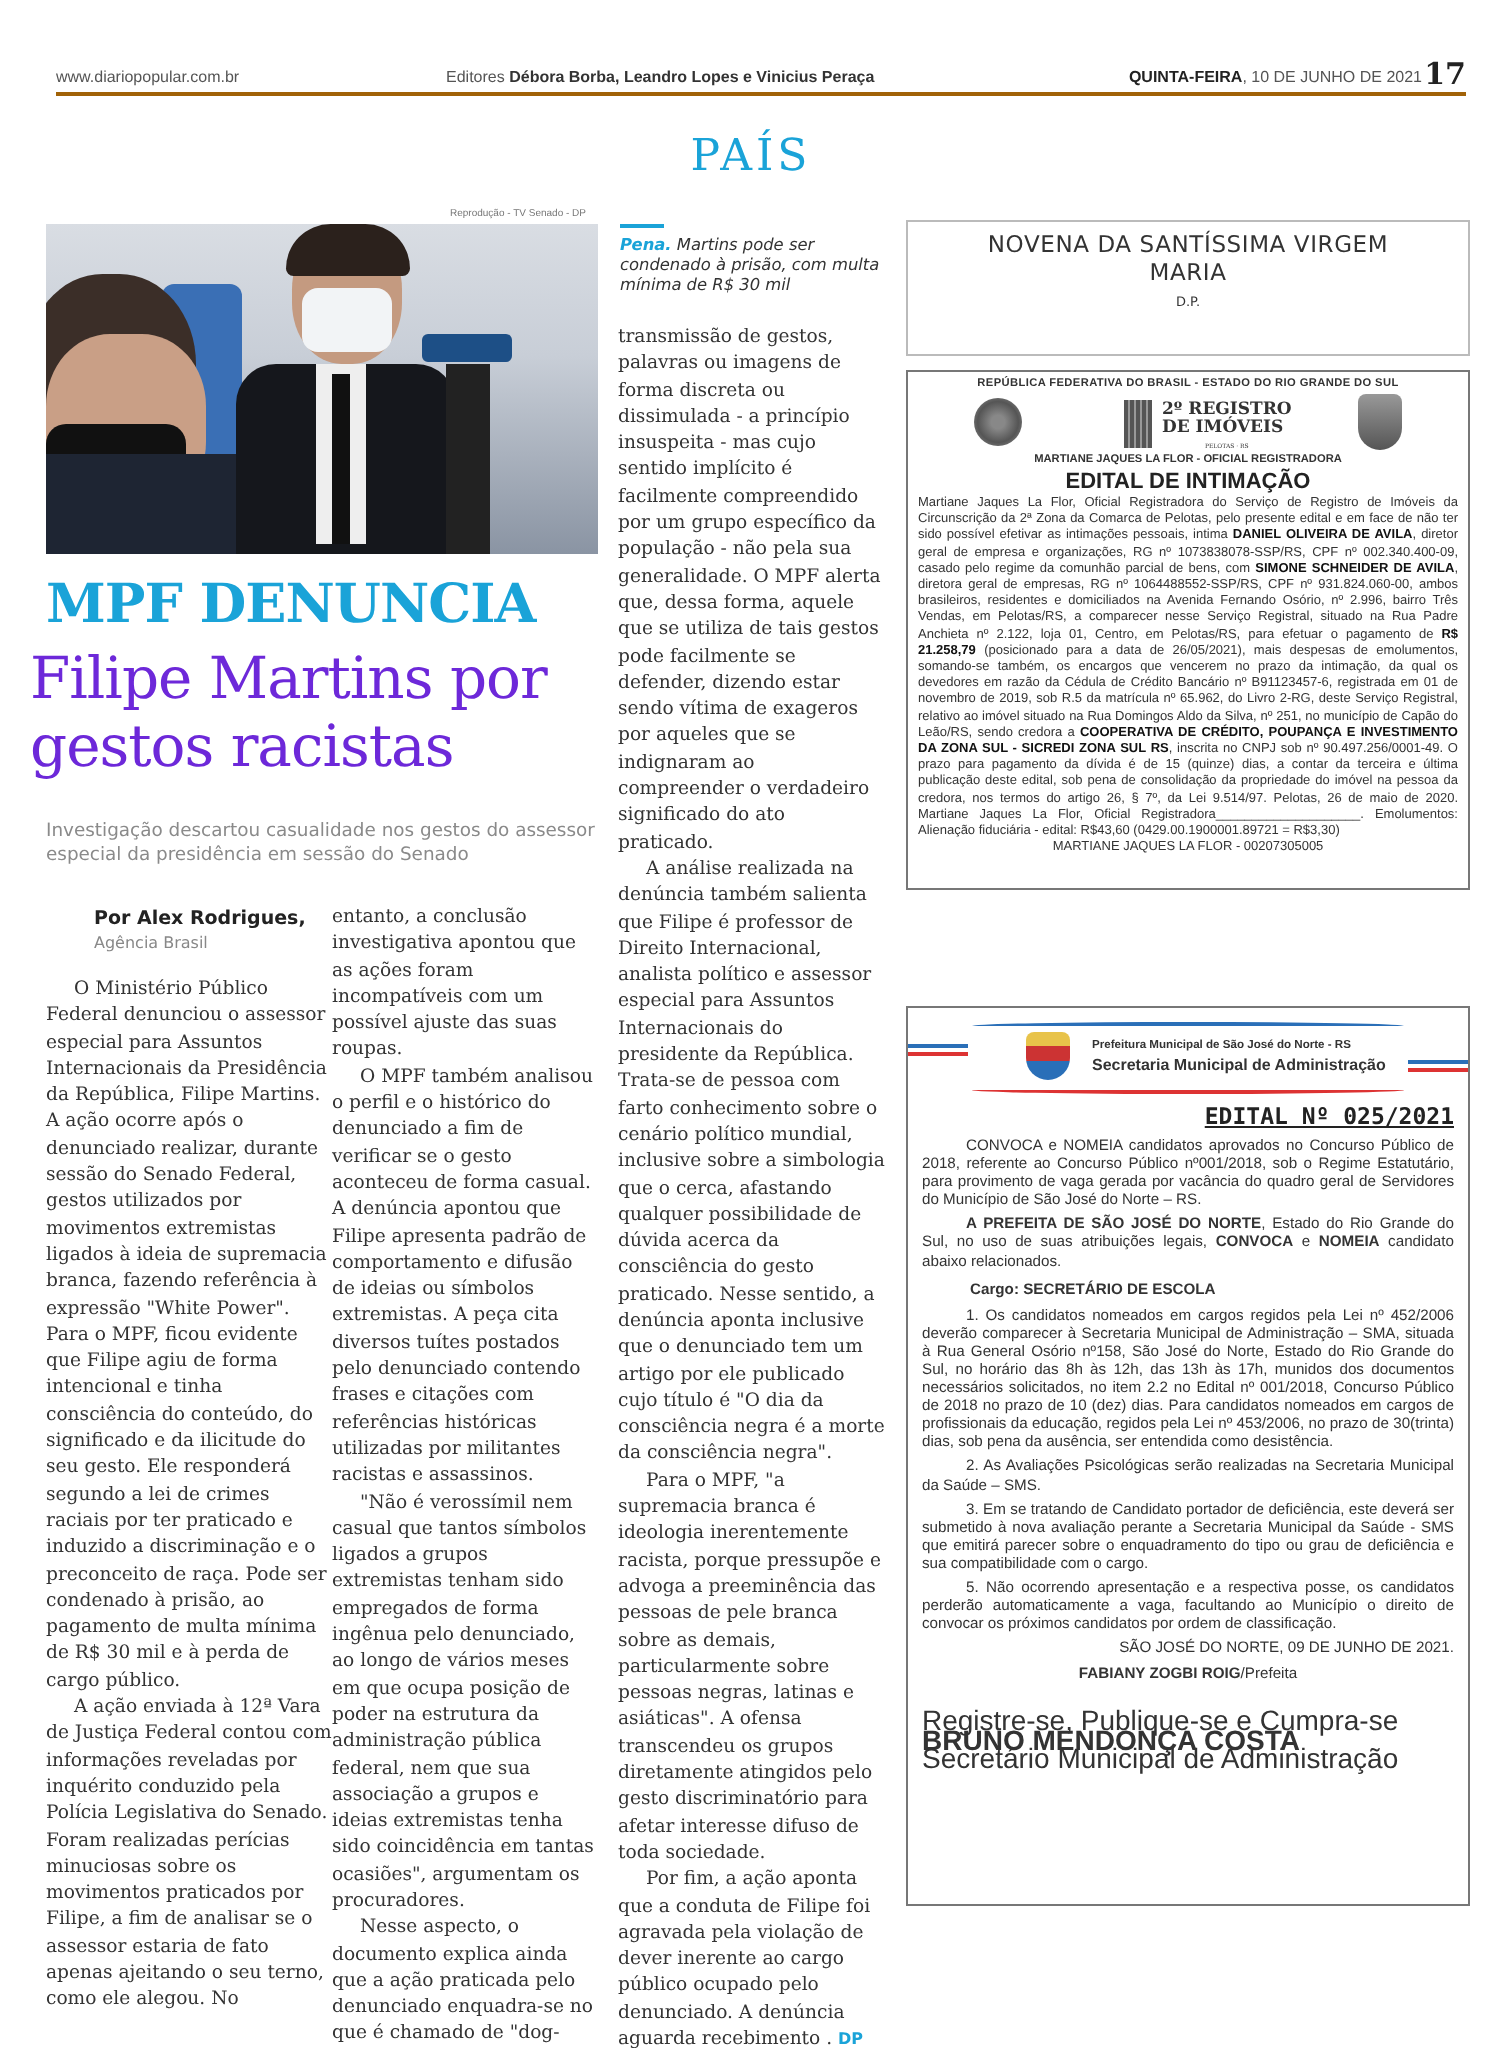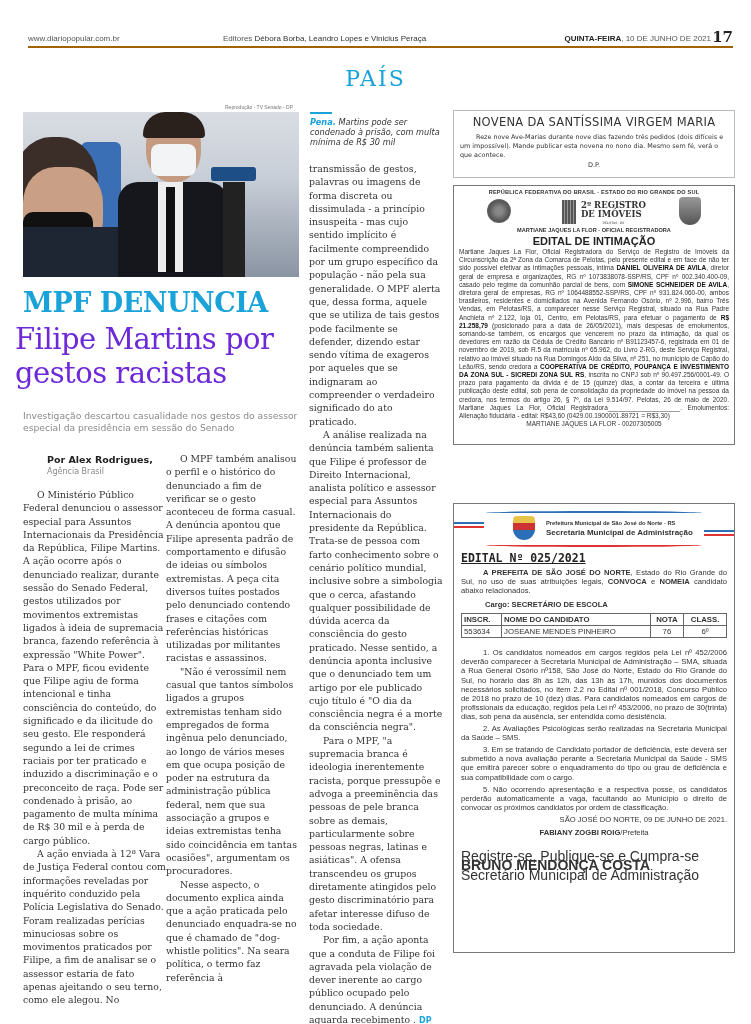--- a/index.html
+++ b/index.html
@@ -2,21 +2,21 @@
 <html><head>
 <meta charset="utf-8">
 <style>
   * { box-sizing: border-box; margin: 0; padding: 0; }
   html, body { width: 751px; height: 1024px; background: #fff; overflow: hidden; }
   body { position: relative; font-family: "DejaVu Serif", serif; color: #222; }
 
   .topbar { position: absolute; left: 18px; right: 18px; top: 30px; height: 18px; border-bottom: 2px solid #a16207; font-family: "Liberation Sans", sans-serif; font-size: 8px; color: #555; margin-left: 10px; }
   .topbar .site { position: absolute; left: 0; top: 4px; }
   .topbar .editors { position: absolute; left: 195px; top: 4px; }
-  .topbar .editors b { color: #333; font-weight: normal; }
+  .topbar .editors b { color: #333; font-weight: bold; }
   .topbar .date { position: absolute; right: 22px; top: 4px; }
   .topbar .date b { color: #222; font-weight: bold; }
   .topbar .pageno { position: absolute; right: 0; top: -2px; font-family: "DejaVu Serif", serif; font-weight: bold; font-size: 15px; color: #222; }
 
   .section { position: absolute; left: 0; width: 751px; top: 66px; text-align: center; font-family: "DejaVu Serif", serif; font-size: 22px; letter-spacing: 2px; color: #1aa3d8; }
 
   .photo-credit { position: absolute; left: 225px; top: 104px; font-family: "Liberation Sans", sans-serif; font-size: 5px; color: #777; }
   .photo { position: absolute; left: 23px; top: 112px; width: 276px; height: 165px; background: linear-gradient(180deg,#d9dde3 0%, #c8ced7 40%, #8a94a3 100%); overflow: hidden; }
   .photo .p1-head { position: absolute; left: -10px; top: 25px; width: 85px; height: 100px; border-radius: 45%; background: #3b2e28; }
   .photo .p1-face { position: absolute; left: 0; top: 55px; width: 80px; height: 90px; border-radius: 40%; background: #c99f86; }
@@ -46,21 +46,21 @@
 
   .col { position: absolute; font-family: "DejaVu Serif", serif; font-size: 9.3px; line-height: 13.3px; color: #333; }
   .col p { text-indent: 14px; text-align: left; }
   .col1 { left: 23px; top: 488px; width: 143px; }
   .col2 { left: 166px; top: 452px; width: 134px; }
   .col3 { left: 309px; top: 162px; width: 134px; }
   .col2 p.cont, .col3 p.cont { text-indent: 0; }
   .dp { color: #1aa3d8; font-family: "DejaVu Sans", sans-serif; font-weight: bold; font-size: 8px; }
 
   
-  .ad-novena { position: absolute; left: 453px; top: 110px; width: 282px; height: 68px; border: 1px solid #bbb; padding: 4px 6px; font-family: "DejaVu Sans", sans-serif; color: #333; }
+  .ad-novena { position: absolute; left: 453px; top: 110px; width: 282px; height: 68px; border: 1px solid #bbb; padding: 4px 20px; font-family: "DejaVu Sans", sans-serif; color: #333; }
   .ad-novena .title { text-align: center; font-size: 11.5px; letter-spacing: 0.3px; margin-bottom: 4px; }
   .ad-novena .body { font-size: 6.4px; line-height: 9px; text-indent: 16px; }
   .ad-novena .sig { text-align: center; font-size: 6.5px; margin-top: 1px; }
 
   .ad-edital { position: absolute; left: 453px; top: 185px; width: 282px; height: 260px; border: 1px solid #777; padding: 3px 5px; font-family: "Liberation Sans", sans-serif; color: #333; }
   .ad-edital .rep { text-align: center; font-weight: bold; font-size: 5.6px; letter-spacing: 0.2px; }
   .ad-edital .logos { position: relative; height: 30px; margin-top: 2px; }
   .ad-edital .coat1 { position: absolute; left: 28px; top: 2px; width: 24px; height: 24px; border-radius: 50%; background: radial-gradient(circle,#888 20%,#555 60%,#999 100%); }
   .ad-edital .coat2 { position: absolute; right: 28px; top: 0; width: 22px; height: 28px; border-radius: 4px 4px 11px 11px; background: linear-gradient(#999,#555); }
   .ad-edital .bldg { position: absolute; left: 103px; top: 3px; width: 14px; height: 24px; background: repeating-linear-gradient(90deg,#555 0 2px,#999 2px 3px); }
@@ -74,21 +74,21 @@
 
   .ad-pref { position: absolute; left: 453px; top: 503px; width: 282px; height: 450px; border: 1px solid #777; padding: 4px 7px; font-family: "Liberation Sans", sans-serif; color: #333; }
   .ad-pref .banner { position: relative; height: 40px; }
   .ad-pref .stripe-l { position: absolute; left: -7px; top: 14px; width: 30px; height: 6px; background: linear-gradient(#2a6fb8 0 33%, #fff 33% 66%, #d33 66%); }
   .ad-pref .stripe-r { position: absolute; right: -7px; top: 22px; width: 30px; height: 6px; background: linear-gradient(#2a6fb8 0 33%, #fff 33% 66%, #d33 66%); }
   .ad-pref .arc-top { position: absolute; left: 25px; right: 25px; top: 3px; height: 4px; border-top: 2px solid #2a6fb8; border-radius: 50% 50% 0 0; }
   .ad-pref .arc-bot { position: absolute; left: 25px; right: 25px; bottom: 1px; height: 4px; border-bottom: 2px solid #d33; border-radius: 0 0 50% 50%; }
   .ad-pref .crest { position: absolute; left: 52px; top: 8px; width: 22px; height: 24px; border-radius: 4px 4px 11px 11px; background: linear-gradient(#e8c34a 0 30%, #c33 30% 60%, #2a6fb8 60%); }
   .ad-pref .pname { position: absolute; left: 85px; top: 12px; font-size: 5.8px; font-weight: bold; }
   .ad-pref .sname { position: absolute; left: 85px; top: 20px; font-size: 8px; font-weight: bold; }
-  .ad-pref .etitle { text-align: left; font-family: "DejaVu Sans Mono", monospace; font-weight: bold; font-size: 11.5px; text-decoration: underline; margin: 3px 0 3px; color: #222; }
+  .ad-pref .etitle { text-align: right; font-family: "DejaVu Sans Mono", monospace; font-weight: bold; font-size: 11.5px; text-decoration: underline; margin: 3px 0 3px; color: #222; }
   .ad-pref p { font-size: 7.6px; line-height: 9.1px; text-align: justify; text-indent: 22px; margin-bottom: 3px; }
   .ad-pref .cargo { font-weight: bold; font-size: 7.6px; margin: 5px 0 4px 24px; }
   .ad-pref table { border-collapse: collapse; width: 100%; font-size: 7.8px; margin-bottom: 10px; }
   .ad-pref th, .ad-pref td { border: 1px solid #666; padding: 1px 2px; }
   .ad-pref th { text-align: left; font-weight: bold; }
   .ad-pref td.c, .ad-pref th.c { text-align: center; }
   .ad-pref .place { text-align: right; font-size: 7.6px; margin: 2px 0 4px; }
   .ad-pref .mayor { text-align: center; font-size: 7.6px; margin-bottom: 15px; }
   .ad-pref .mayor b { font-weight: bold; }
   .ad-pref .reg { font-size: 14px; line-height: 9.5px; }
@@ -135,34 +135,34 @@
 <div class="byline">
   <div class="name">Por Alex Rodrigues,</div>
   <div class="agency">Agência Brasil</div>
 </div>
 
 <div class="col col1">
   <p>O Ministério Público Federal denunciou o assessor especial para Assuntos Internacionais da Presidência da República, Filipe Martins. A ação ocorre após o denunciado realizar, durante sessão do Senado Federal, gestos utilizados por movimentos extremistas ligados à ideia de supremacia branca, fazendo referência à expressão "White Power". Para o MPF, ficou evidente que Filipe agiu de forma intencional e tinha consciência do conteúdo, do significado e da ilicitude do seu gesto. Ele responderá segundo a lei de crimes raciais por ter praticado e induzido a discriminação e o preconceito de raça. Pode ser condenado à prisão, ao pagamento de multa mínima de R$ 30 mil e à perda de cargo público.</p>
   <p>A ação enviada à 12ª Vara de Justiça Federal contou com informações reveladas por inquérito conduzido pela Polícia Legislativa do Senado. Foram realizadas perícias minuciosas sobre os movimentos praticados por Filipe, a fim de analisar se o assessor estaria de fato apenas ajeitando o seu terno, como ele alegou. No</p>
 </div>
 <div class="col col2">
+  <p class="cont">entanto, a conclusão investigativa apontou que as ações foram incompatíveis com um possível ajuste das suas roupas.</p>
   <p>O MPF também analisou o perfil e o histórico do denunciado a fim de verificar se o gesto aconteceu de forma casual. A denúncia apontou que Filipe apresenta padrão de comportamento e difusão de ideias ou símbolos extremistas. A peça cita diversos tuítes postados pelo denunciado contendo frases e citações com referências históricas utilizadas por militantes racistas e assassinos.</p>
   <p>"Não é verossímil nem casual que tantos símbolos ligados a grupos extremistas tenham sido empregados de forma ingênua pelo denunciado, ao longo de vários meses em que ocupa posição de poder na estrutura da administração pública federal, nem que sua associação a grupos e ideias extremistas tenha sido coincidência em tantas ocasiões", argumentam os procuradores.</p>
   <p>Nesse aspecto, o documento explica ainda que a ação praticada pelo denunciado enquadra-se no que é chamado de "dog-whistle politics". Na seara política, o termo faz referência à</p>
 </div>
 <div class="col col3">
   <p class="cont">transmissão de gestos, palavras ou imagens de forma discreta ou dissimulada - a princípio insuspeita - mas cujo sentido implícito é facilmente compreendido por um grupo específico da população - não pela sua generalidade. O MPF alerta que, dessa forma, aquele que se utiliza de tais gestos pode facilmente se defender, dizendo estar sendo vítima de exageros por aqueles que se indignaram ao compreender o verdadeiro significado do ato praticado.</p>
   <p>A análise realizada na denúncia também salienta que Filipe é professor de Direito Internacional, analista político e assessor especial para Assuntos Internacionais do presidente da República. Trata-se de pessoa com farto conhecimento sobre o cenário político mundial, inclusive sobre a simbologia que o cerca, afastando qualquer possibilidade de dúvida acerca da consciência do gesto praticado. Nesse sentido, a denúncia aponta inclusive que o denunciado tem um artigo por ele publicado cujo título é "O dia da consciência negra é a morte da consciência negra".</p>
   <p>Para o MPF, "a supremacia branca é ideologia inerentemente racista, porque pressupõe e advoga a preeminência das pessoas de pele branca sobre as demais, particularmente sobre pessoas negras, latinas e asiáticas". A ofensa transcendeu os grupos diretamente atingidos pelo gesto discriminatório para afetar interesse difuso de toda sociedade.</p>
   <p><span>Por fim, a ação aponta que a conduta de Filipe foi agravada pela violação de dever inerente ao cargo público ocupado pelo denunciado. A denúncia aguarda recebimento .</span> <span class="dp">DP</span></p>
 </div>
 
 <div class="ad-novena">
   <div class="title">NOVENA DA SANTÍSSIMA VIRGEM MARIA</div>
-  <div class="body">Reze nove Ave-Marias durante nove dias fazendo três pedidos (dois difíceis e um impossível). Mande publicar esta novena no nono dia. Mesmo sem fé, verá o que acontece.</div>
   <div class="sig">D.P.</div>
 </div>
 
 <div class="ad-edital">
   <div class="rep">REPÚBLICA FEDERATIVA DO BRASIL - ESTADO DO RIO GRANDE DO SUL</div>
   <div class="logos">
     <div class="coat1"></div>
     <div class="bldg"></div>
     <div class="reg">
       <span>2º REGISTRO</span><br>
@@ -181,40 +181,23 @@
   <div class="banner">
     <div class="stripe-l"></div>
     <div class="stripe-r"></div>
     <div class="arc-top"></div>
     <div class="arc-bot"></div>
     <div class="crest"></div>
     <div class="pname">Prefeitura Municipal de São José do Norte - RS</div>
     <div class="sname">Secretaria Municipal de Administração</div>
   </div>
   <div class="etitle">EDITAL Nº 025/2021</div>
+  <p>CONVOCA e NOMEIA candidatos aprovados no Concurso Público de 2018, referente ao Concurso Público nº001/2018, sob o Regime Estatutário, para provimento de vaga gerada por vacância do quadro geral de Servidores do Município de São José do Norte – RS.</p>
   <p><b>A PREFEITA DE SÃO JOSÉ DO NORTE</b><span>, Estado do Rio Grande do Sul, no uso de suas atribuições legais, </span><b>CONVOCA</b><span> e </span><b>NOMEIA</b><span> candidato abaixo relacionados.</span></p>
   <div class="cargo">Cargo: SECRETÁRIO DE ESCOLA</div>
-  <table>
-    <thead>
-      <tr>
-        <th>INSCR.</th>
-        <th>NOME DO CANDIDATO</th>
-        <th class="c">NOTA</th>
-        <th class="c">CLASS.</th>
-      </tr>
-    </thead>
-    <tbody>
-      <tr>
-        <td>553634</td>
-        <td>JOSEANE MENDES PINHEIRO</td>
-        <td class="c">76</td>
-        <td class="c">6º</td>
-      </tr>
-    </tbody>
-  </table>
   <p>1. Os candidatos nomeados em cargos regidos pela Lei nº 452/2006 deverão comparecer à Secretaria Municipal de Administração – SMA, situada à Rua General Osório nº158, São José do Norte, Estado do Rio Grande do Sul, no horário das 8h às 12h, das 13h às 17h, munidos dos documentos necessários solicitados, no item 2.2 no Edital nº 001/2018, Concurso Público de 2018 no prazo de 10 (dez) dias. Para candidatos nomeados em cargos de profissionais da educação, regidos pela Lei nº 453/2006, no prazo de 30(trinta) dias, sob pena da ausência, ser entendida como desistência.</p>
   <p>2. As Avaliações Psicológicas serão realizadas na Secretaria Municipal da Saúde – SMS.</p>
   <p>3. Em se tratando de Candidato portador de deficiência, este deverá ser submetido à nova avaliação perante a Secretaria Municipal da Saúde - SMS que emitirá parecer sobre o enquadramento do tipo ou grau de deficiência e sua compatibilidade com o cargo.</p>
   <p>5. Não ocorrendo apresentação e a respectiva posse, os candidatos perderão automaticamente a vaga, facultando ao Município o direito de convocar os próximos candidatos por ordem de classificação.</p>
   <div class="place">SÃO JOSÉ DO NORTE, 09 DE JUNHO DE 2021.</div>
   <div class="mayor"><b>FABIANY ZOGBI ROIG</b><span>/Prefeita</span></div>
   <div class="reg">
     <span>Registre-se, Publique-se e Cumpra-se</span>
     <b>BRUNO MENDONÇA COSTA</b>
     <span>Secretário Municipal de Administração</span>

